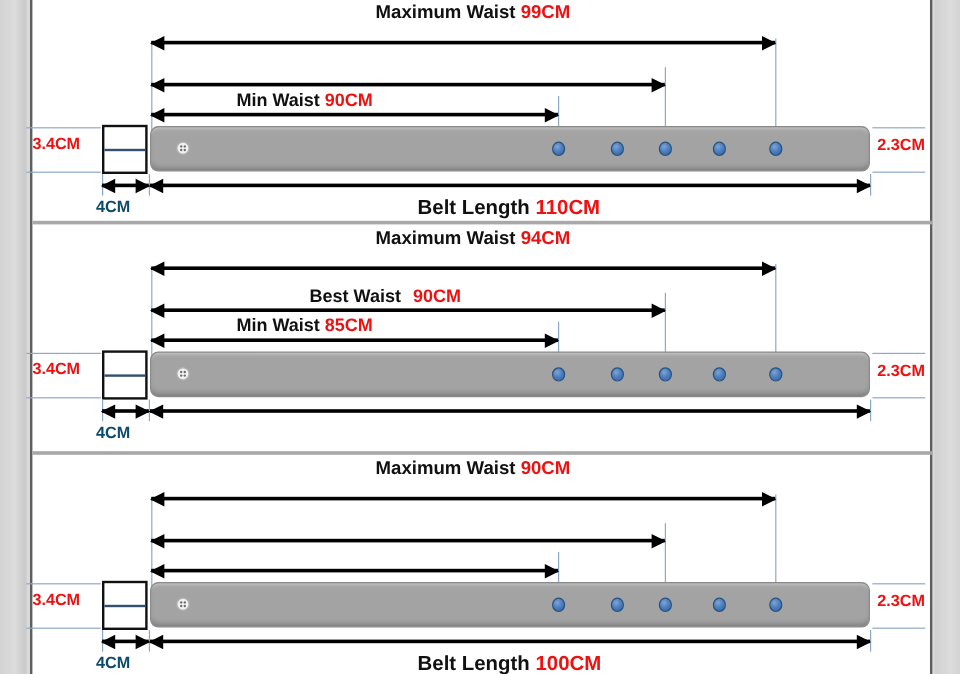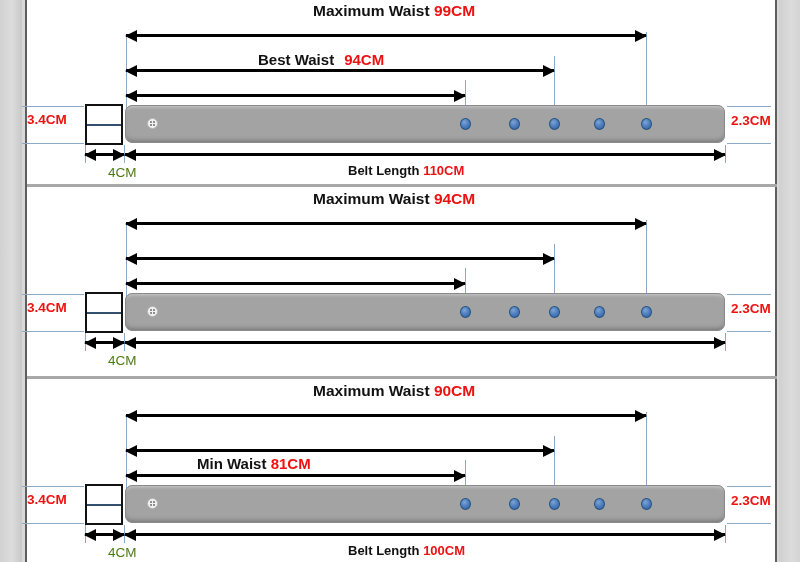--- a/index.html
+++ b/index.html
@@ -39,21 +39,21 @@
   .title{
     position:absolute;white-space:nowrap;
     font-weight:bold;color:#111;
   }
   .red{color:#ee1111;}
 
   
   .lbl-max{font-size:15.5px;left:313px;top:2px;}
   .lbl-best{font-size:15px;left:258px;top:51px;}
   .lbl-min{font-size:15px;left:197px;top:75px;}
-  .lbl-belt{font-size:13px;left:348px;top:163px;}
+  .lbl-belt{font-size:17px;left:348px;top:163px;}
   .gap{display:inline-block;width:10px;}
 
   
   .arrow{
     position:absolute;height:3px;background:#000;
   }
   .arrow:before,.arrow:after{
     content:"";position:absolute;top:50%;
     width:0;height:0;border-top:6px solid transparent;border-bottom:6px solid transparent;
   }
@@ -91,39 +91,39 @@
     background:#f2f2f2;border:1px solid #b5b5b5;box-sizing:border-box;
   }
   .stud i{
     position:absolute;width:2px;height:2px;border-radius:50%;background:#6f6f6f;
   }
 
   .edge-lbl{
     position:absolute;font-weight:bold;font-size:13.5px;color:#ee1111;white-space:nowrap;
   }
   .side-lbl{
-    position:absolute;font-weight:normal;font-size:13.5px;color:#4d7c0f;white-space:nowrap;margin-left:28px;
+    position:absolute;font-weight:bold;font-size:13.5px;color:#0c4a6e;white-space:nowrap;
   }
 </style>
 </head>
 <body>
 
 <div id="root">
 
   <div class="leftgutter"></div>
   <div class="rightgutter"></div>
   <div class="sheet"></div>
 
   <div class="divider" style="top:184px"></div>
   <div class="divider" style="top:376px"></div>
 
   <div class="panel" style="top:0px">
 
     <div class="title lbl-max"><span>Maximum Waist</span> <span class="red">99CM</span></div>
-    <div class="title lbl-best"><span>Best Waist</span><span class="gap"></span><span class="red">94CM</span></div>
+    <div class="title lbl-min"><span>Min Waist</span> <span class="red">90CM</span></div>
     <div class="title lbl-belt"><span>Belt Length</span> <span class="red">110CM</span></div>
 
     <div class="vline" style="left:126px;top:36px;height:76px"></div>
     <div class="vline" style="left:465px;top:80px;height:32px"></div>
     <div class="vline" style="left:554px;top:56px;height:56px"></div>
     <div class="vline" style="left:646px;top:32px;height:80px"></div>
 
     <div class="arrow" style="left:126px;top:34px;width:520px"></div>
     <div class="arrow" style="left:126px;top:69px;width:428px"></div>
     <div class="arrow" style="left:126px;top:94px;width:339px"></div>
@@ -161,20 +161,22 @@
 
     <div class="arrow" style="left:85px;top:153px;width:39px"></div>
     <div class="arrow" style="left:125px;top:153px;width:600px"></div>
 
     <div class="side-lbl" style="left:80px;top:165px">4CM</div>
   </div>
 
   <div class="panel" style="top:188px">
 
     <div class="title lbl-max"><span>Maximum Waist</span> <span class="red">94CM</span></div>
+    <div class="title lbl-best"><span>Best Waist</span><span class="gap"></span><span class="red">90CM</span></div>
+    <div class="title lbl-min"><span>Min Waist</span> <span class="red">85CM</span></div>
 
     <div class="vline" style="left:126px;top:36px;height:76px"></div>
     <div class="vline" style="left:465px;top:80px;height:32px"></div>
     <div class="vline" style="left:554px;top:56px;height:56px"></div>
     <div class="vline" style="left:646px;top:32px;height:80px"></div>
 
     <div class="arrow" style="left:126px;top:34px;width:520px"></div>
     <div class="arrow" style="left:126px;top:69px;width:428px"></div>
     <div class="arrow" style="left:126px;top:94px;width:339px"></div>
 
@@ -211,21 +213,20 @@
 
     <div class="arrow" style="left:85px;top:153px;width:39px"></div>
     <div class="arrow" style="left:125px;top:153px;width:600px"></div>
 
     <div class="side-lbl" style="left:80px;top:165px">4CM</div>
   </div>
 
   <div class="panel" style="top:380px">
 
     <div class="title lbl-max"><span>Maximum Waist</span> <span class="red">90CM</span></div>
-    <div class="title lbl-min"><span>Min Waist</span> <span class="red">81CM</span></div>
     <div class="title lbl-belt"><span>Belt Length</span> <span class="red">100CM</span></div>
 
     <div class="vline" style="left:126px;top:36px;height:76px"></div>
     <div class="vline" style="left:465px;top:80px;height:32px"></div>
     <div class="vline" style="left:554px;top:56px;height:56px"></div>
     <div class="vline" style="left:646px;top:32px;height:80px"></div>
 
     <div class="arrow" style="left:126px;top:34px;width:520px"></div>
     <div class="arrow" style="left:126px;top:69px;width:428px"></div>
     <div class="arrow" style="left:126px;top:94px;width:339px"></div>

